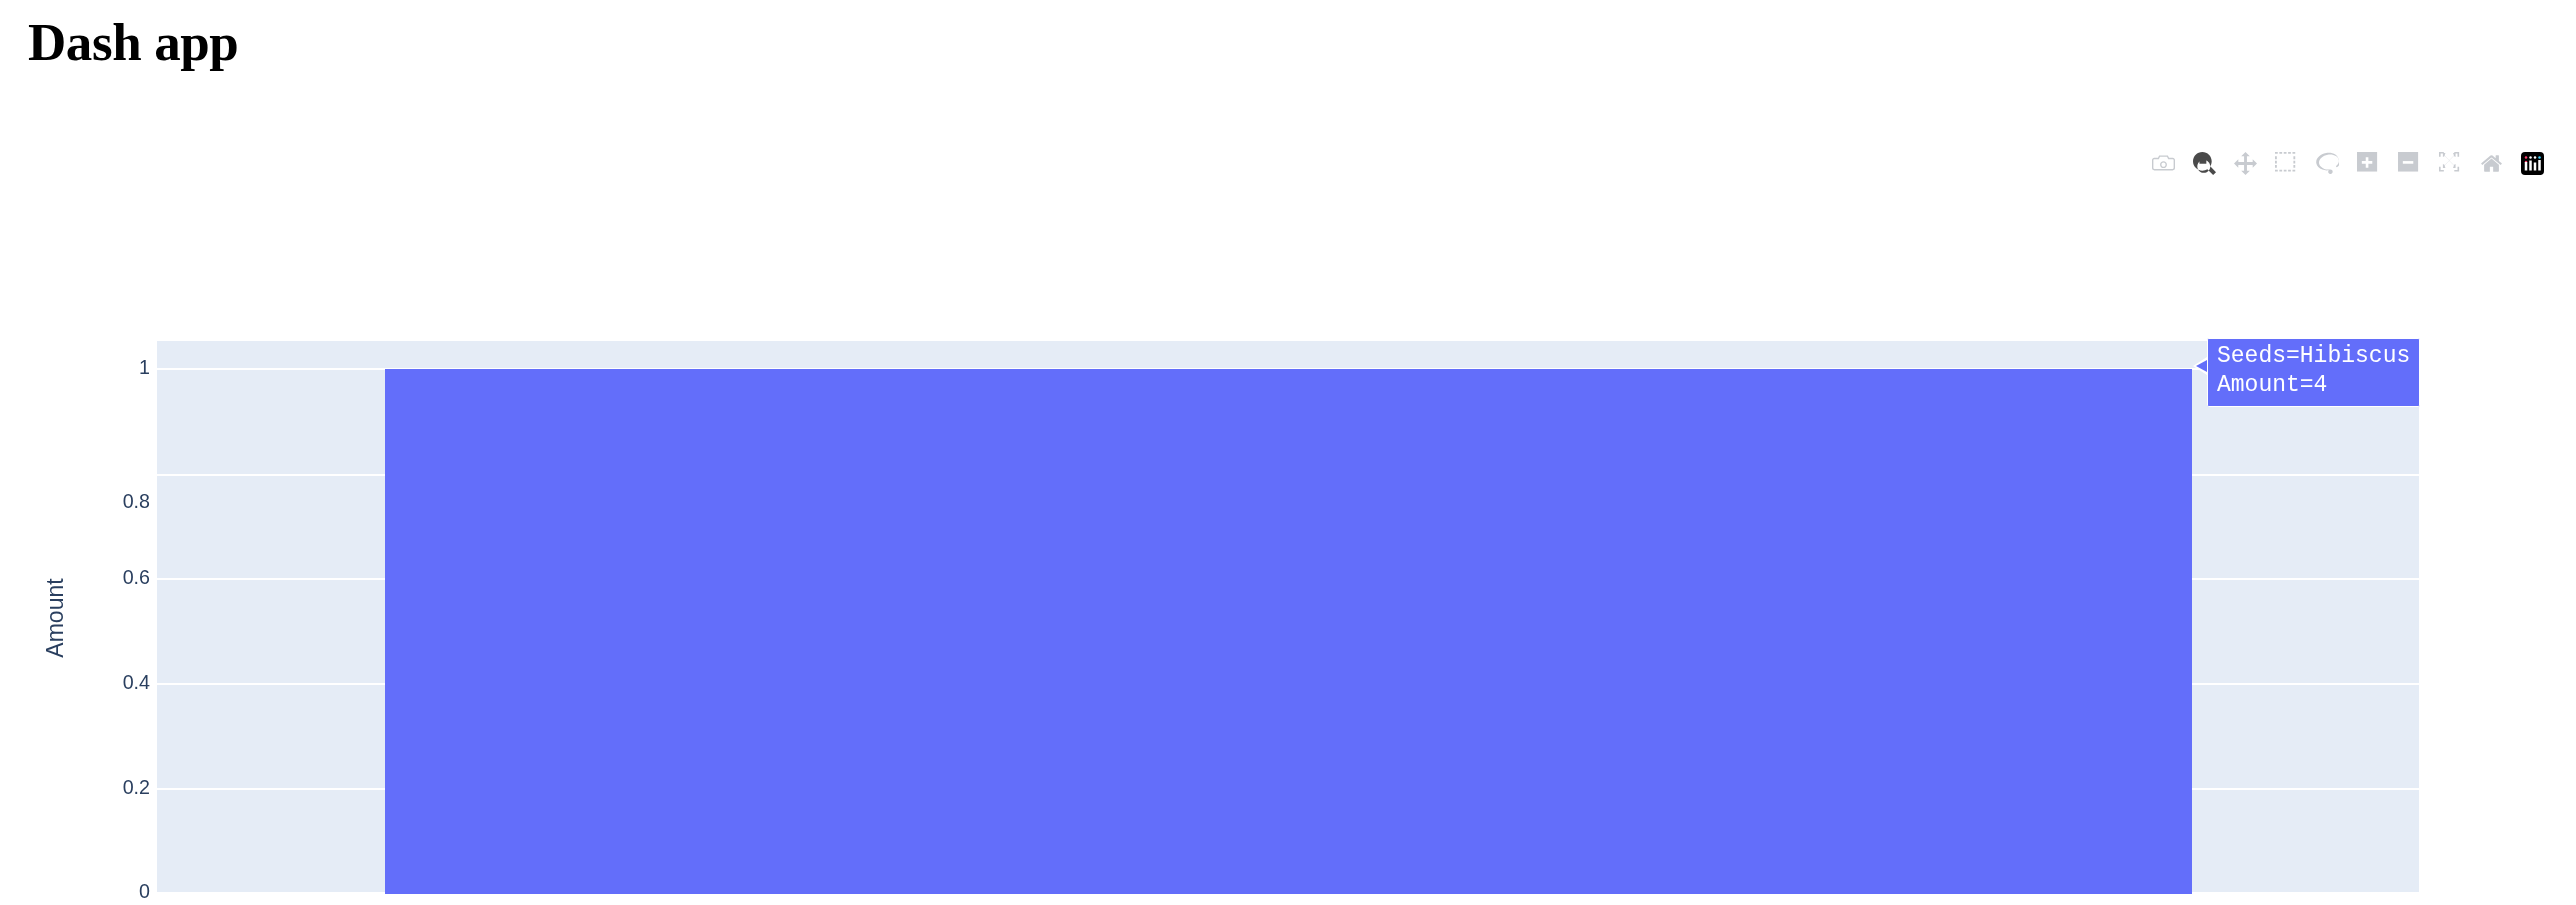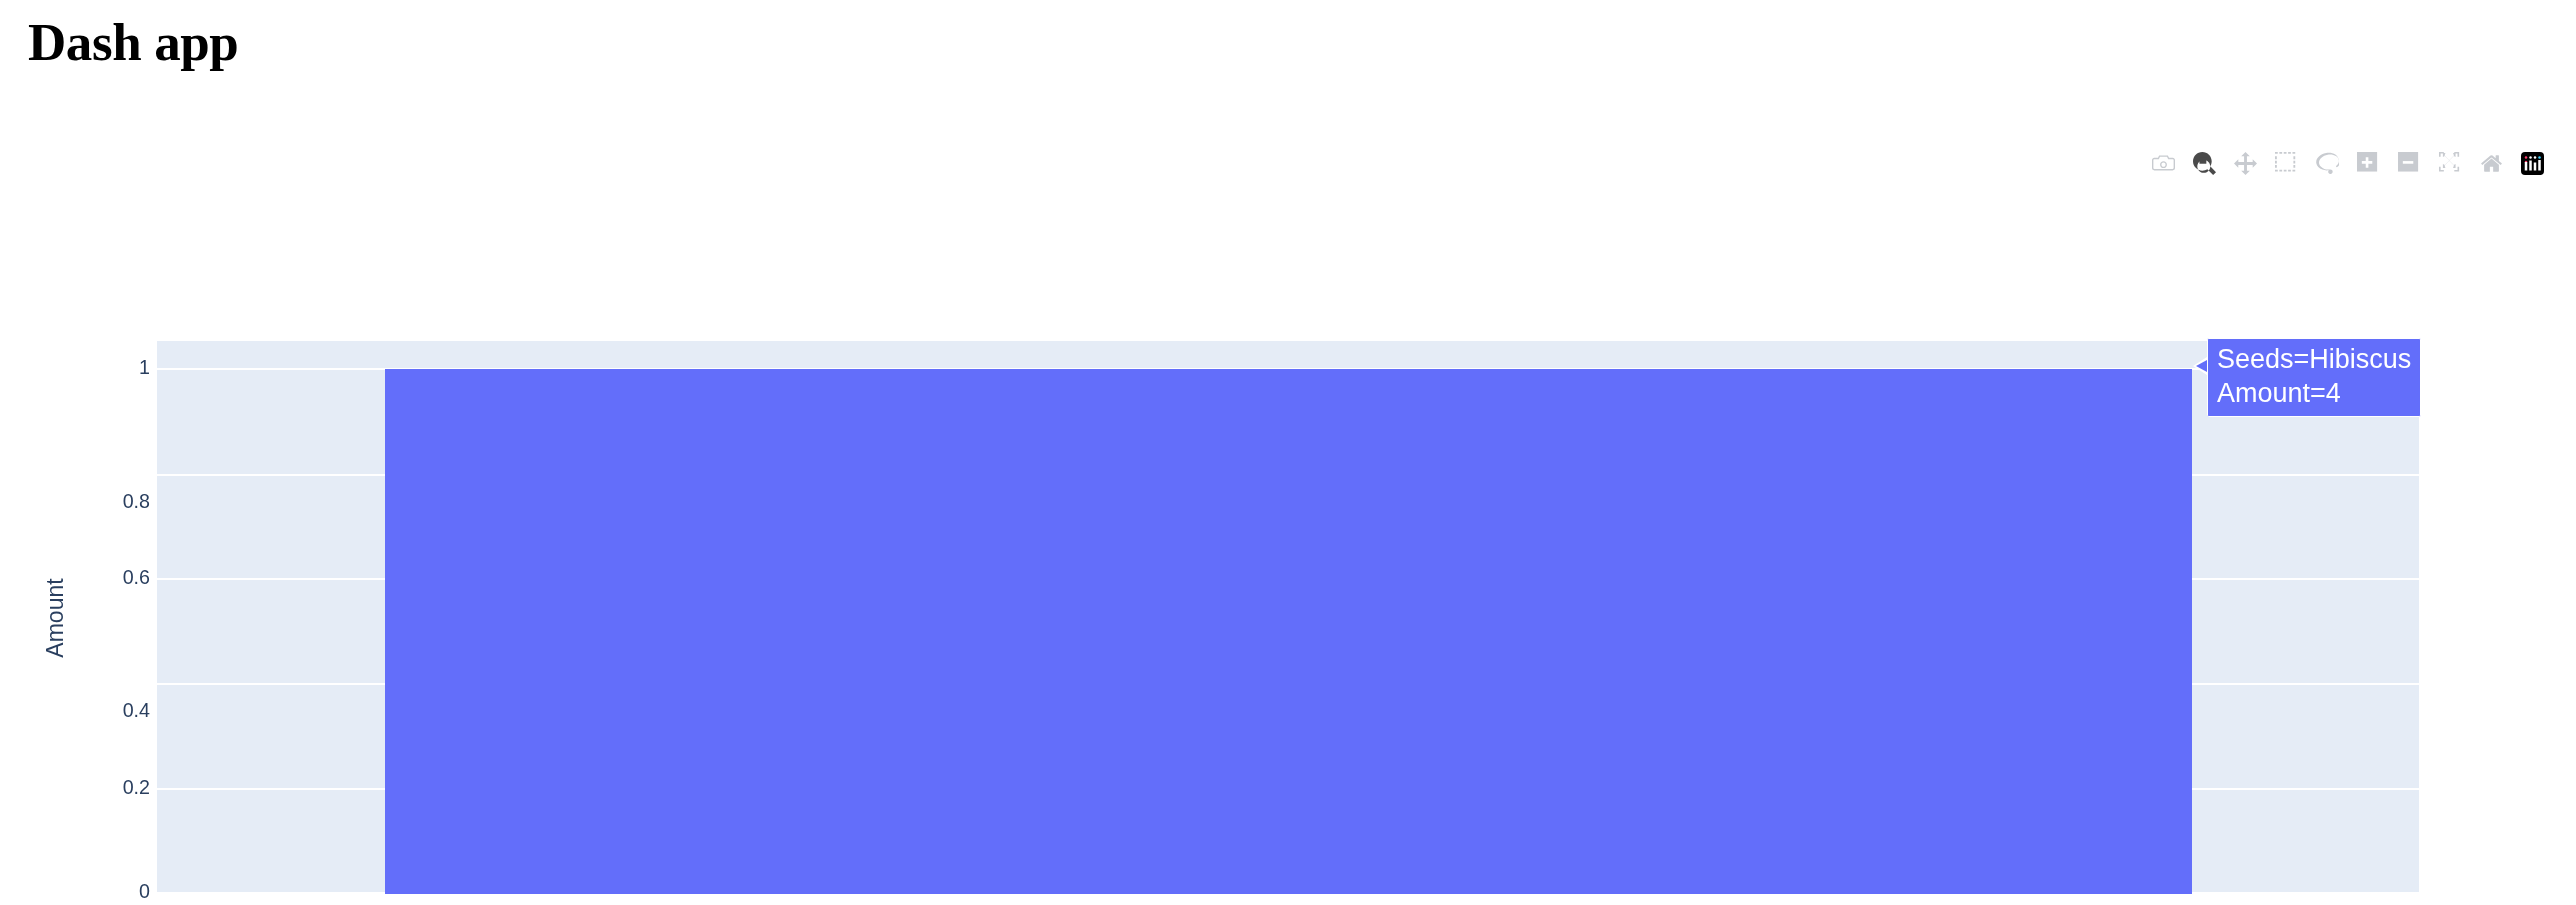--- a/index.html
+++ b/index.html
@@ -128,22 +128,22 @@
   
   #hover-tooltip {
     position: absolute;
     left: 2207px;
     top: 240px;
     background: #636EFA;
     border: 1.8px solid #ffffff;
     border-radius: 1.8px;
     padding: 2.7px 9px 5.4px 9px;
     color: #ffffff;
-    font-family: Liberation Sans, sans-serif;
-    font-size: 27px;
+    font-family: Liberation Mono, monospace;
+    font-size: 23px;
     line-height: 1.28;
     white-space: nowrap;
     z-index: 20;
   }
   #hover-tooltip::before {
     content: "";
     position: absolute;
     left: -15px;
     top: 18px;
     width: 0;
@@ -288,21 +288,21 @@
   <div class="gridline" style="top:480px;"></div>
   <div class="gridline" style="top:585px;"></div>
   <div class="gridline" style="top:690px;"></div>
   <div class="gridline" style="top:794px;"></div>
 
   <div class="bar"></div>
 
   <div class="ytick" style="top:270px;">1</div>
   <div class="ytick" style="top:376px;margin-top:28px;">0.8</div>
   <div class="ytick" style="top:480px;margin-left:32px;">0.6</div>
-  <div class="ytick" style="top:613px;text-align:right;">0.4</div>
+  <div class="ytick" style="top:585px;text-align:right;">0.4</div>
   <div class="ytick" style="top:690px;">0.2</div>
   <div class="ytick" style="top:794px;">0</div>
 
   <div class="xtick" style="left:1288px;">Hibiscus</div>
 
   <div id="y-title">Amount</div>
 
   <div id="hover-tooltip">
     <span class="tt-line">Seeds=Hibiscus</span>
     <span class="tt-line">Amount=4</span>

